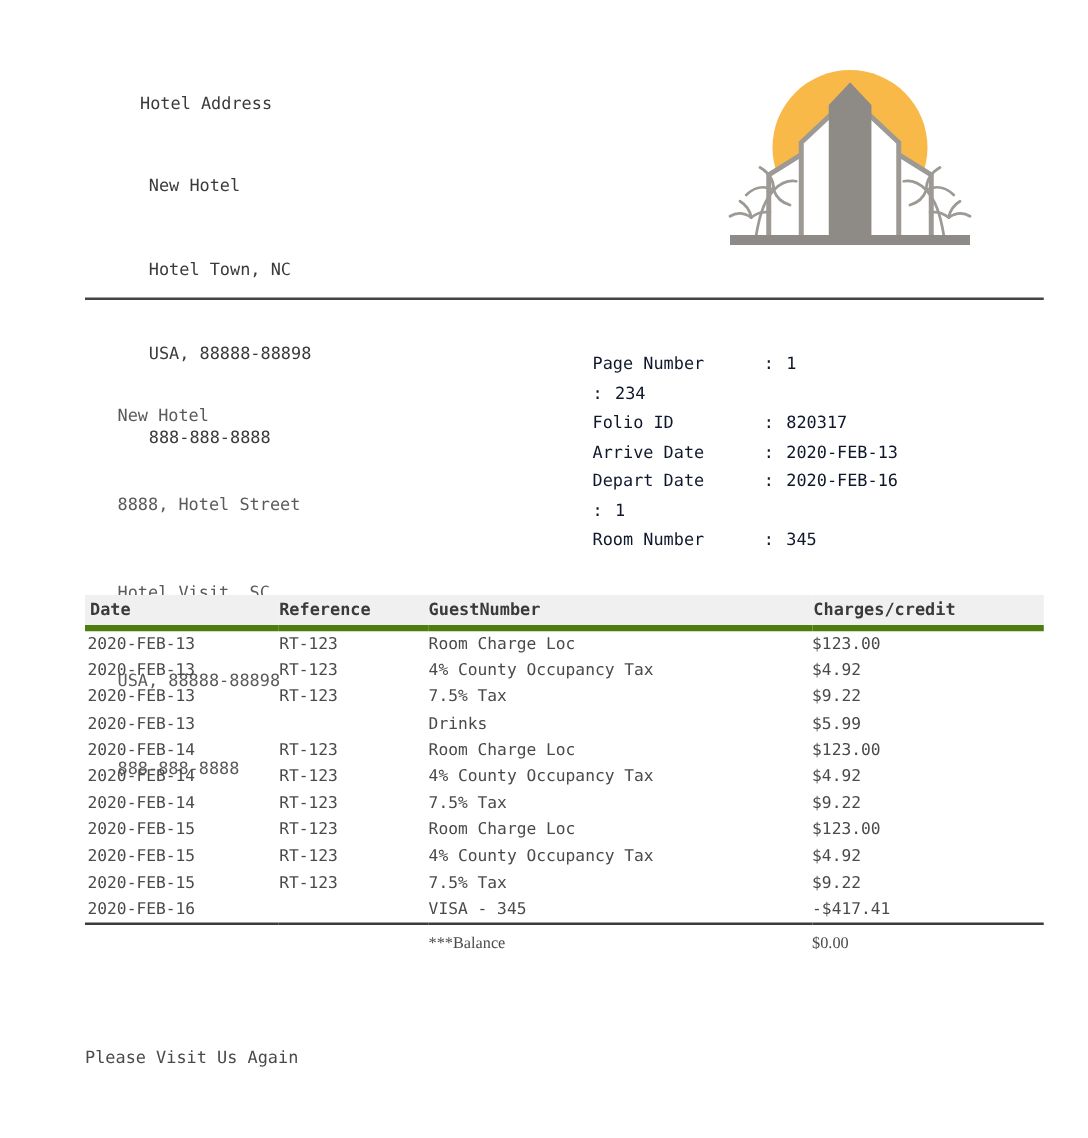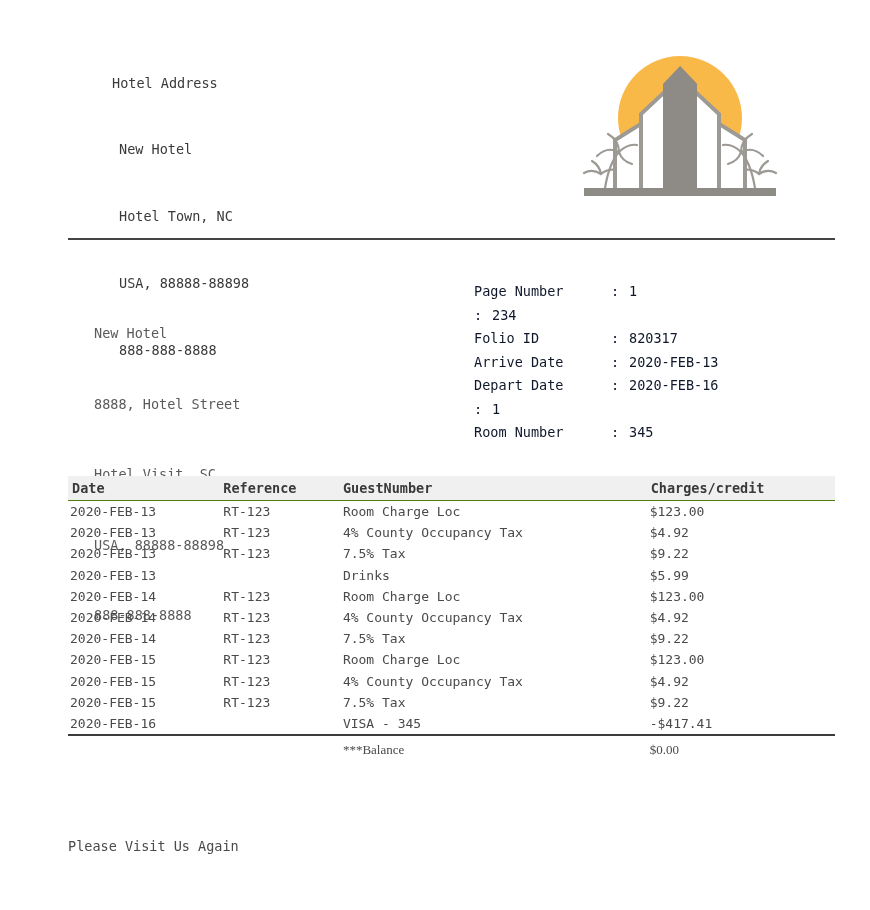--- a/index.html
+++ b/index.html
@@ -107,21 +107,21 @@
     font-weight: normal;
     padding: 0;
     white-space: pre;
   }
   .charges-table thead th {
     background: #f0f0f0;
     font-weight: bold;
     color: #3a3a3a;
     height: 24px;
     line-height: 24px;
-    border-bottom: 1px solid #4d7c0f;
+    border-bottom: 5px solid #4d7c0f;
     font-size: 13.5px;
   }
   .charges-table tbody td {
     height: 21.2px;
     line-height: 21.2px;
     color: #4a4a4a;
   }
   .col-date    { width: 152px; padding-left: 2px !important; }
   .col-ref     { width: 120px; }
   .col-desc    { width: 308px; }

